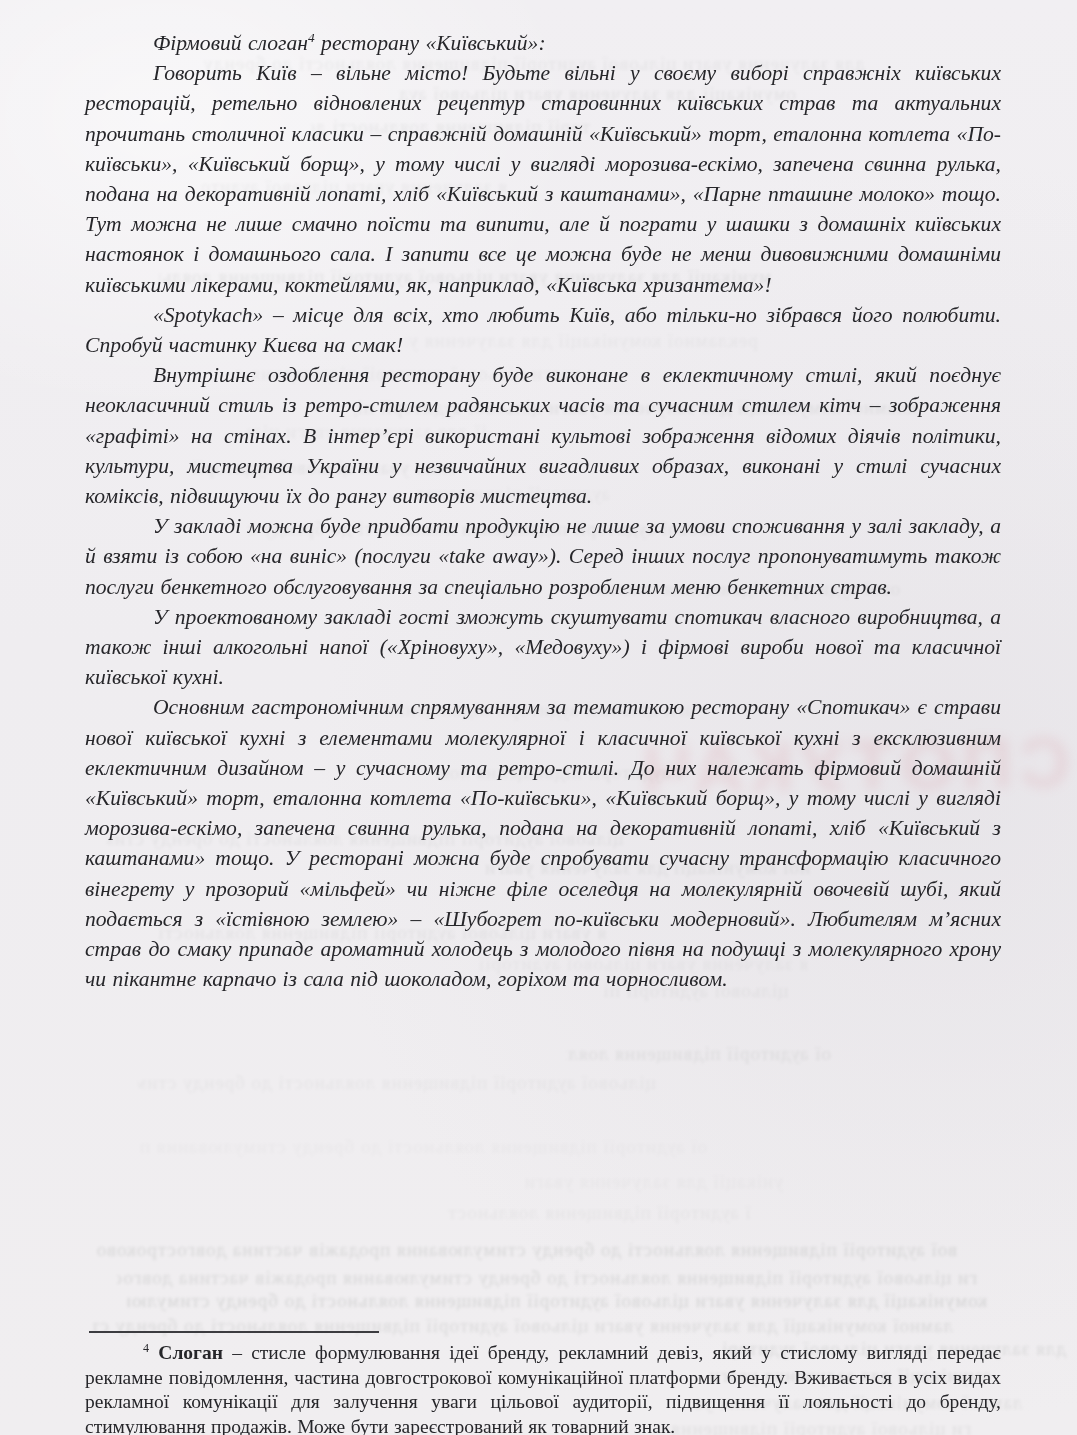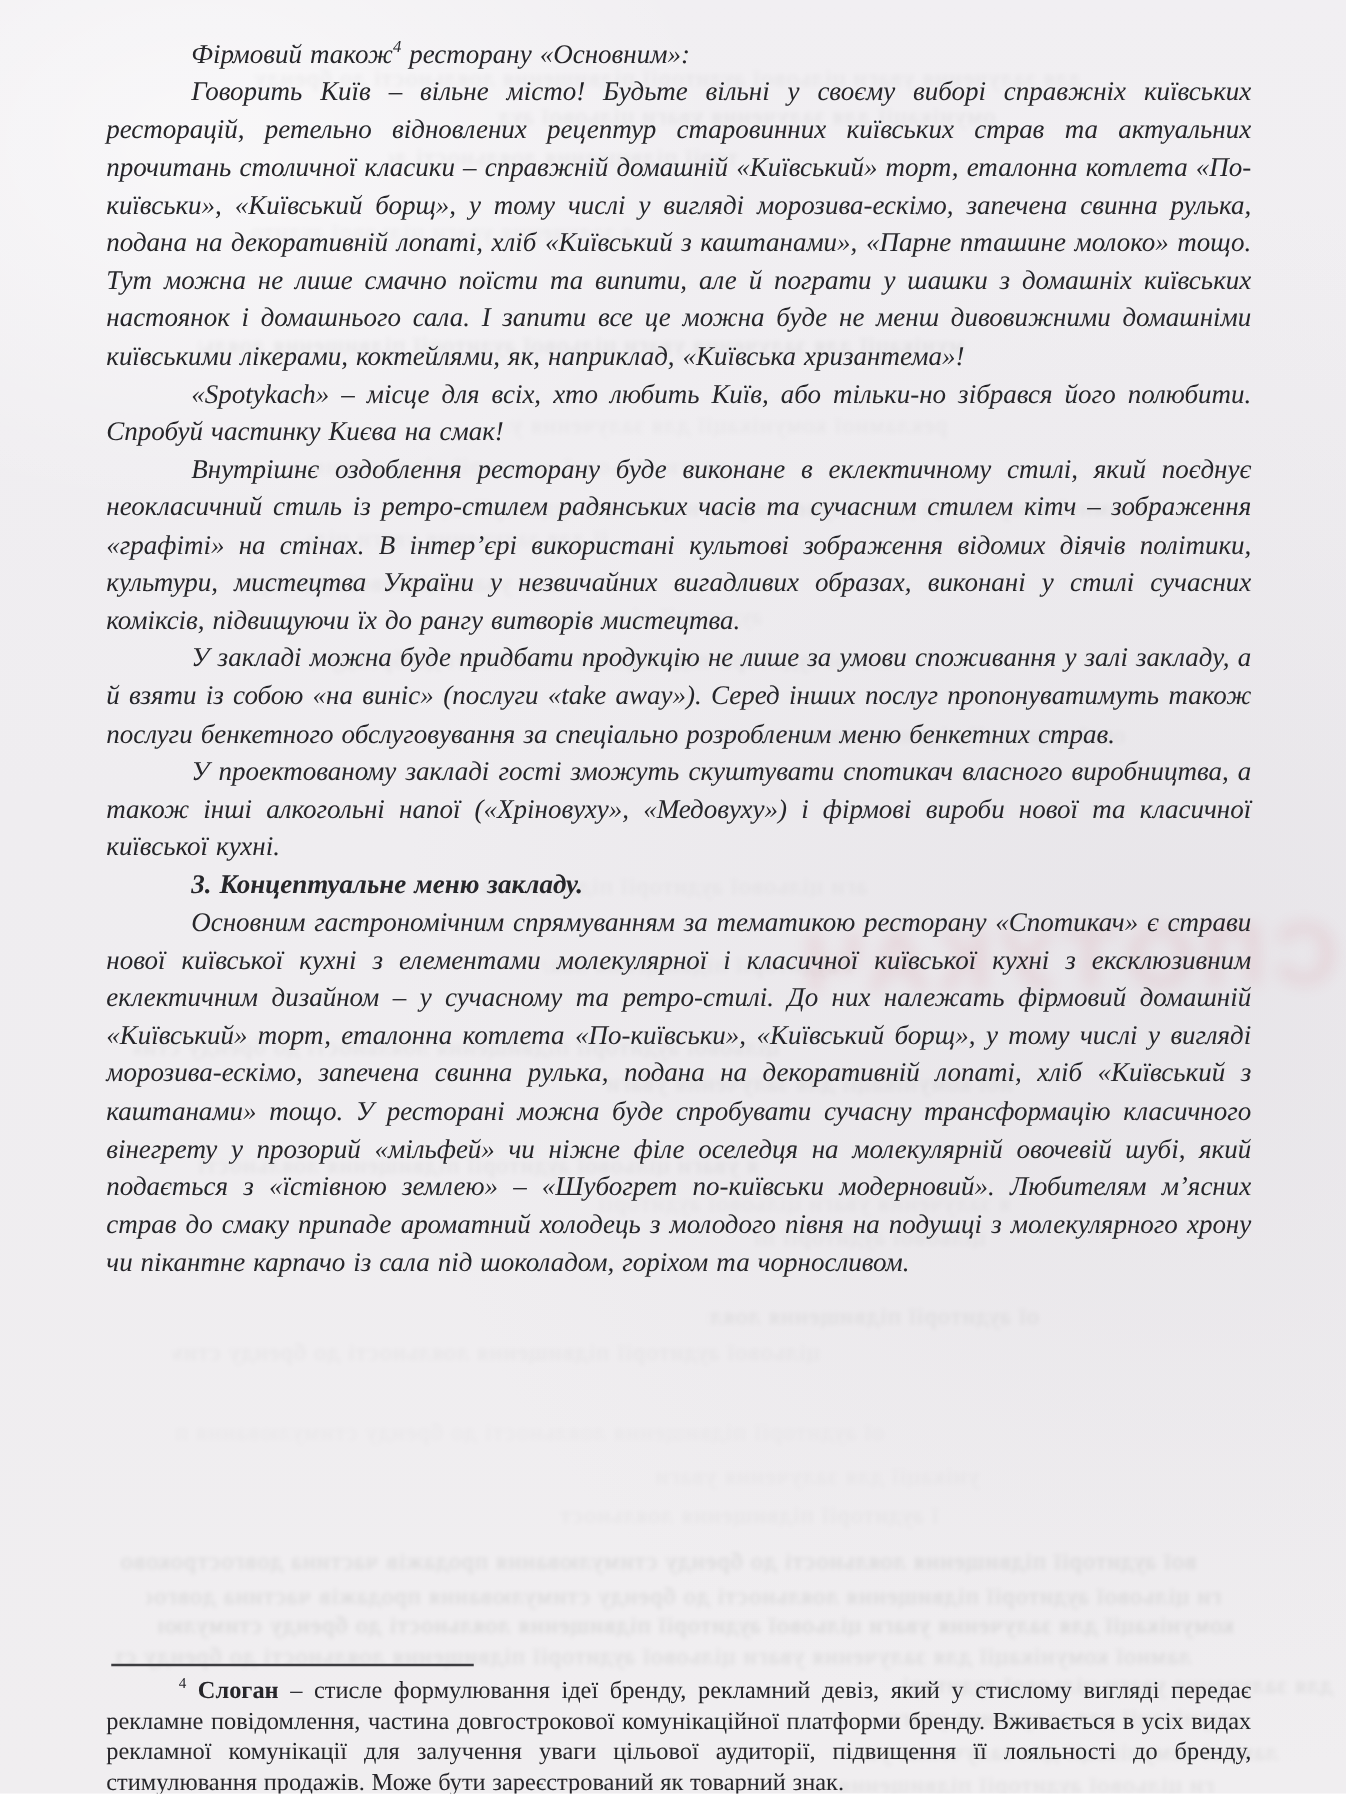--- a/index.html
+++ b/index.html
@@ -125,33 +125,32 @@
       <div class="bleed-line" style="top: 1338px; left: 722.882px; width: 343.217px; opacity: 0.16;">для залучення уваги цільової аудиторії</div>
       <div class="bleed-line" style="top: 1365px; left: 708.322px; width: 283.227px; opacity: 0.15;">омунікації для залучення уваги </div>
       <div class="bleed-line" style="top: 1392px; left: 691.644px; width: 330.489px; opacity: 0.14;">ламної комунікації для залучення ува</div>
       <div class="bleed-line" style="top: 1418px; left: 664.459px; width: 307.154px; opacity: 0.12;">ги цільової аудиторії підвищення л</div>
     </div>
 
   <div class="watermark" style="color: rgb(208, 107, 121);">СПОТУКАЧ</div>
 
   <div class="content">
 
-    <p class="italic indent"><span>Фірмовий також</span><sup class="ref">4</sup><span> ресторану «Основним»:</span></p>
+    <p class="italic indent"><span>Фірмовий слоган</span><sup class="ref">4</sup><span> ресторану «Київський»:</span></p>
 
     <p class="italic indent">Говорить Київ – вільне місто! Будьте вільні у своєму виборі справжніх київських ресторацій, ретельно відновлених рецептур старовинних київських страв та актуальних прочитань столичної класики – справжній домашній «Київський» торт, еталонна котлета «По-київськи», «Київський борщ», у тому числі у вигляді морозива-ескімо, запечена свинна рулька, подана на декоративній лопаті, хліб «Київський з каштанами», «Парне пташине молоко» тощо. Тут можна не лише смачно поїсти та випити, але й пограти у шашки з домашніх київських настоянок і домашнього сала. І запити все це можна буде не менш дивовижними домашніми київськими лікерами, коктейлями, як, наприклад, «Київська хризантема»!</p>
 
     <p class="italic indent">«Spotykach» – місце для всіх, хто любить Київ, або тільки-но зібрався його полюбити. Спробуй частинку Києва на смак!</p>
 
     <p class="indent">Внутрішнє оздоблення ресторану буде виконане в еклектичному стилі, який поєднує неокласичний стиль із ретро-стилем радянських часів та сучасним стилем кітч – зображення «графіті» на стінах. В інтер’єрі використані культові зображення відомих діячів політики, культури, мистецтва України у незвичайних вигадливих образах, виконані у стилі сучасних коміксів, підвищуючи їх до рангу витворів мистецтва.</p>
 
     <p class="indent">У закладі можна буде придбати продукцію не лише за умови споживання у залі закладу, а й взяти із собою «на виніс» (послуги «take away»). Серед інших послуг пропонуватимуть також послуги бенкетного обслуговування за спеціально розробленим меню бенкетних страв.</p>
 
     <p class="indent">У проектованому закладі гості зможуть скуштувати спотикач власного виробництва, а також інші алкогольні напої («Хріновуху», «Медовуху») і фірмові вироби нової та класичної київської кухні.</p>
 
-    <p class="heading">3. Концептуальне меню закладу.</p>
 
     <p class="indent">Основним гастрономічним спрямуванням за тематикою ресторану «Спотикач» є страви нової київської кухні з елементами молекулярної і класичної київської кухні з ексклюзивним еклектичним дизайном – у сучасному та ретро-стилі. До них належать фірмовий домашній «Київський» торт, еталонна котлета «По-київськи», «Київський борщ», у тому числі у вигляді морозива-ескімо, запечена свинна рулька, подана на декоративній лопаті, хліб «Київський з каштанами» тощо. У ресторані можна буде спробувати сучасну трансформацію класичного вінегрету у прозорий «мільфей» чи ніжне філе оселедця на молекулярній овочевій шубі, який подається з «їстівною землею» – «Шубогрет по-київськи модерновий». Любителям м’ясних страв до смаку припаде ароматний холодець з молодого півня на подушці з молекулярного хрону чи пікантне карпачо із сала під шоколадом, горіхом та чорносливом.</p>
 
 
   </div>
 
   <div class="footnote-area">
     <div class="footnote-rule"></div>
     <p class="footnote"><sup class="ref">4</sup> <b>Слоган</b><span> – стисле формулювання ідеї бренду, рекламний девіз, який у стислому вигляді передає рекламне повідомлення, частина довгострокової комунікаційної платформи бренду. Вживається в усіх видах рекламної комунікації для залучення уваги цільової аудиторії, підвищення її лояльності до бренду, стимулювання продажів. Може бути зареєстрований як товарний знак.</span></p>
   </div>

